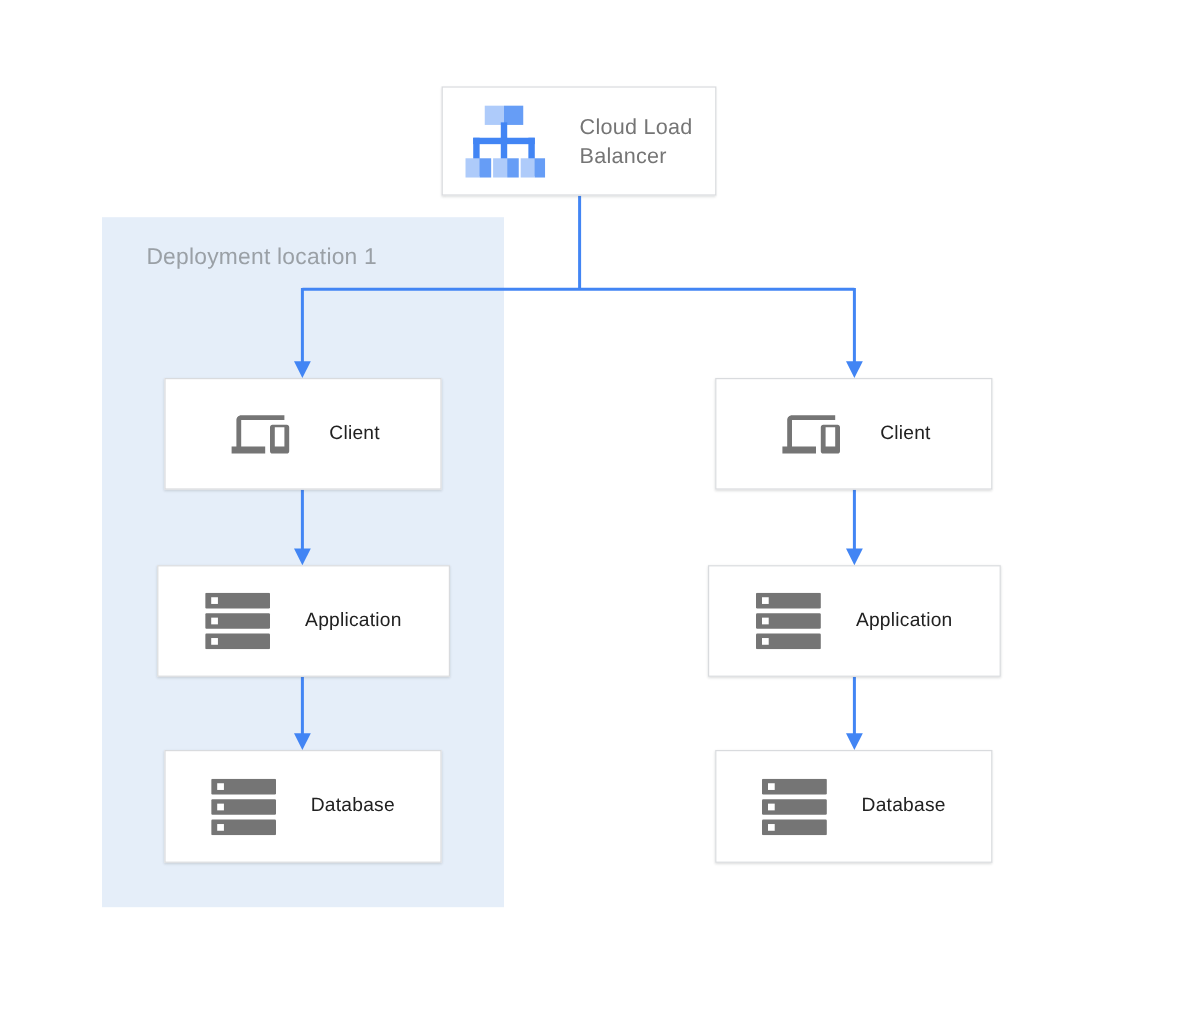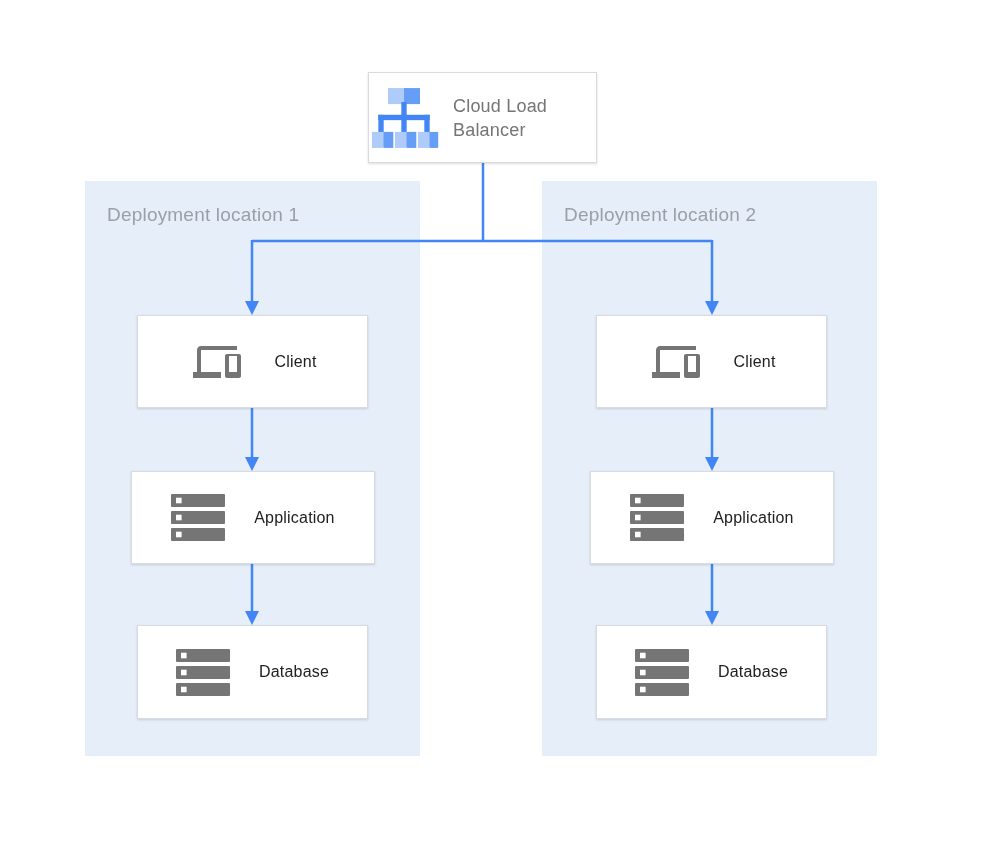--- a/index.html
+++ b/index.html
@@ -25,21 +25,21 @@
     position: absolute;
     top: 181px;
     width: 335px;
     height: 575px;
     background: #e5eef9;
   }
   .panel-left  { left: 85px; }
   .panel-right { left: 542px; }
   .panel-title {
     position: absolute;
-    left: 22px;
+    left: 37px;
     top: 23px;
     font-size: 19px;
     color: #9aa0a6;
     letter-spacing: 0.2px;
     white-space: nowrap;
   }
   .node {
     position: absolute;
     background: #ffffff;
     border: 1px solid #d9dbde;
@@ -60,21 +60,21 @@
     display: flex;
     align-items: center;
     justify-content: center;
     flex: 0 0 auto;
   }
   
   .node.lb {
     left: 368px; top: 72px;
     width: 229px; height: 91px;
     justify-content: flex-start;
-    gap: 14px;
+    padding-left: 16px;
   }
   .node.lb .label {
     font-size: 18px;
     line-height: 24px;
     color: #757575;
     width: 110px;
     white-space: normal;
   }
   
   .n-client-1   { left: 137px; top: 315px; width: 231px; height: 93px; }
@@ -84,23 +84,20 @@
   .n-app-2      { left: 590px; top: 471px; width: 244px; height: 93px; }
   .n-db-2       { left: 596px; top: 625px; width: 231px; height: 94px; }
 </style>
 </head>
 <body>
 
 <div class="canvas">
 
   <div class="panel panel-left">
     <div class="panel-title">Deployment location 1</div>
-  </div>
-  <div class="panel panel-right">
-    <div class="panel-title">Deployment location 2</div>
   </div>
 
   <svg class="connectors" viewBox="0 0 996 856" xmlns="http://www.w3.org/2000/svg">
     <g stroke="#4285f4" stroke-width="2.5" fill="none">
       <path d="M483 163 V241"></path>
       <path d="M252 241 H712"></path>
       <path d="M252 240 V303"></path>
       <path d="M712 240 V303"></path>
       <path d="M252 408 V459"></path>
       <path d="M252 564 V613"></path>

